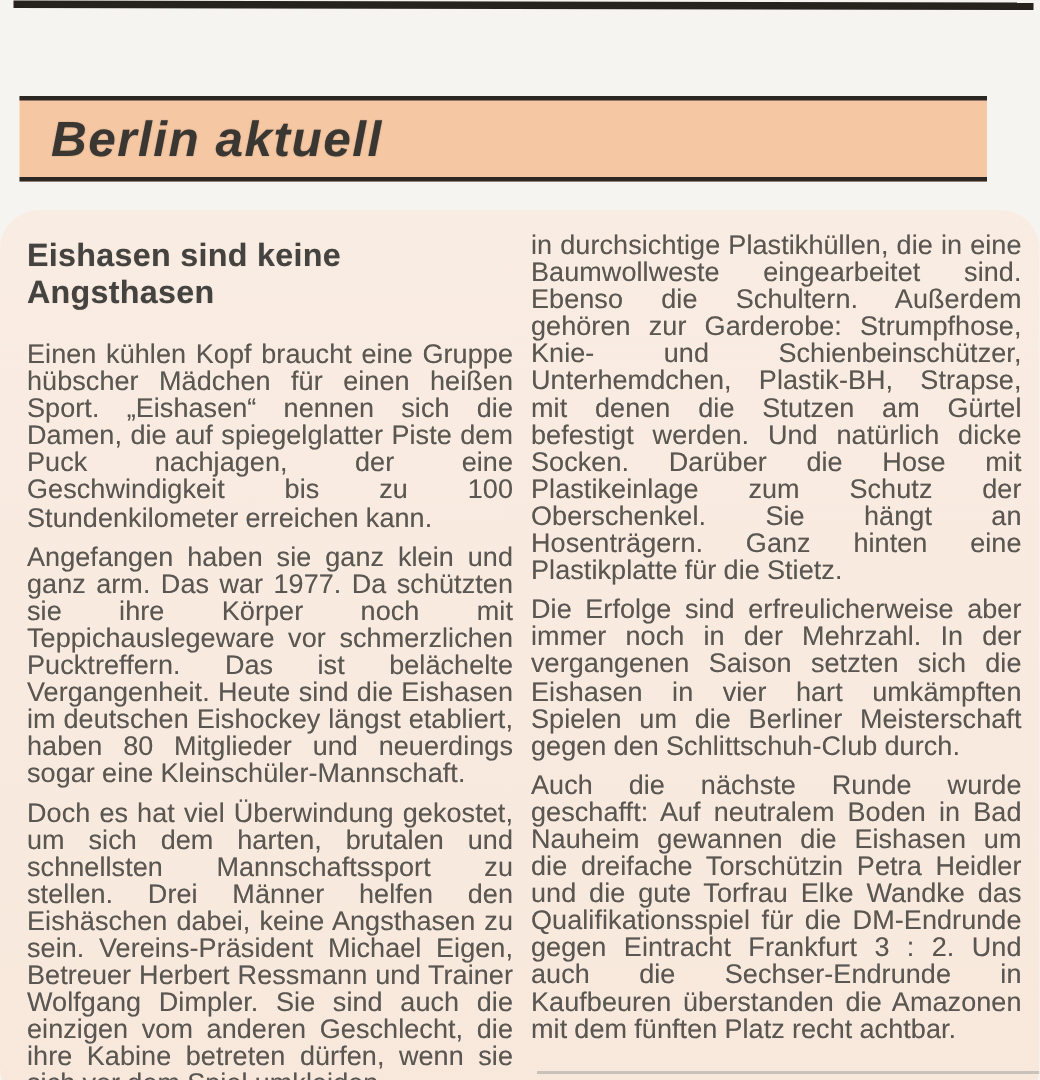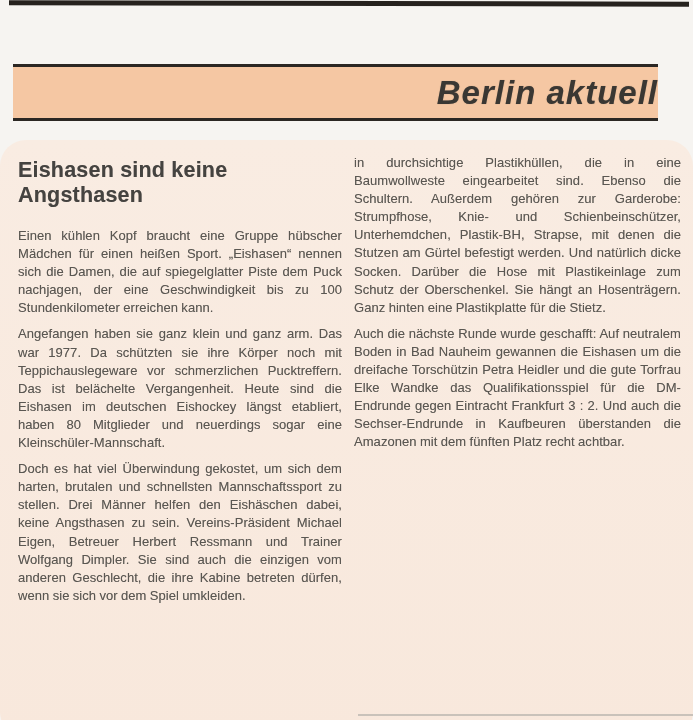--- a/index.html
+++ b/index.html
@@ -40,21 +40,20 @@
   .banner-title {
     display: block;
     padding-left: 21px;
     font-size: 33px;
     line-height: 51px;
     font-weight: bold;
     font-style: italic;
     letter-spacing: 1px;
     color: #3a3733;
     text-shadow: 0 0 1px rgba(58,55,51,0.35);
-    text-align: right;
   }
   
   .article {
     position: absolute;
     left: 0;
     top: 140px;
     width: 693px;
     height: 598px;
     background: linear-gradient(180deg, #f9ece2 0%, #f8e8dc 100%);
     border-radius: 26px;
@@ -70,21 +69,21 @@
     max-width: 292px;
     font-size: 21.5px;
     line-height: 25px;
     font-weight: bold;
     letter-spacing: 0.2px;
     color: #454340;
     text-shadow: 0 0 0.5px rgba(69,67,64,0.4);
   }
   .col p {
     margin: 0 0 8px 0;
-    font-size: 13px;
+    font-size: 18px;
     line-height: 18.1px;
     letter-spacing: 0.05px;
     word-spacing: -0.3px;
     color: #5a5752;
     text-align: justify;
     hyphens: auto;
     -webkit-hyphens: auto;
     text-shadow: 0 0 0.4px rgba(90,87,82,0.45);
   }
   
@@ -112,20 +111,21 @@
 
     <div class="col col-left">
       <h1 class="headline">Eishasen sind keine Angsthasen</h1>
       <p>Einen kühlen Kopf braucht eine Gruppe hübscher Mädchen für einen heißen Sport. „Eishasen“ nennen sich die Damen, die auf spiegelglatter Piste dem Puck nachjagen, der eine Geschwindigkeit bis zu 100 Stundenkilometer erreichen kann.</p>
       <p>Angefangen haben sie ganz klein und ganz arm. Das war 1977. Da schützten sie ihre Körper noch mit Teppichauslegeware vor schmerzlichen Pucktreffern. Das ist belächelte Vergangenheit. Heute sind die Eishasen im deutschen Eishockey längst etabliert, haben 80 Mitglieder und neuerdings sogar eine Kleinschüler-Mannschaft.</p>
       <p>Doch es hat viel Überwindung gekostet, um sich dem harten, brutalen und schnellsten Mannschaftssport zu stellen. Drei Männer helfen den Eishäschen dabei, keine Angsthasen zu sein. Vereins-Präsident Michael Eigen, Betreuer Herbert Ressmann und Trainer Wolfgang Dimpler. Sie sind auch die einzigen vom anderen Geschlecht, die ihre Kabine betreten dürfen, wenn sie sich vor dem Spiel umkleiden.</p>
     </div>
 
     <div class="col col-right">
       <p>in durchsichtige Plastikhüllen, die in eine Baumwollweste eingearbeitet sind. Ebenso die Schultern. Außerdem gehören zur Garderobe: Strumpfhose, Knie- und Schienbeinschützer, Unterhemdchen, Plastik-BH, Strapse, mit denen die Stutzen am Gürtel befestigt werden. Und natürlich dicke Socken. Darüber die Hose mit Plastikeinlage zum Schutz der Oberschenkel. Sie hängt an Hosenträgern. Ganz hinten eine Plastikplatte für die Stietz.</p>
+      <p>Die Erfolge sind erfreulicherweise aber immer noch in der Mehrzahl. In der vergangenen Saison setzten sich die Eishasen in vier hart umkämpften Spielen um die Berliner Meisterschaft gegen den Schlittschuh-Club durch.</p>
       <p>Auch die nächste Runde wurde geschafft: Auf neutralem Boden in Bad Nauheim gewannen die Eishasen um die dreifache Torschützin Petra Heidler und die gute Torfrau Elke Wandke das Qualifikationsspiel für die DM-Endrunde gegen Eintracht Frankfurt 3 : 2. Und auch die Sechser-Endrunde in Kaufbeuren überstanden die Amazonen mit dem fünften Platz recht achtbar.</p>
     </div>
 
   </div>
 
   <div class="scan-line"></div>
 
 </div>
 
 </body></html>

